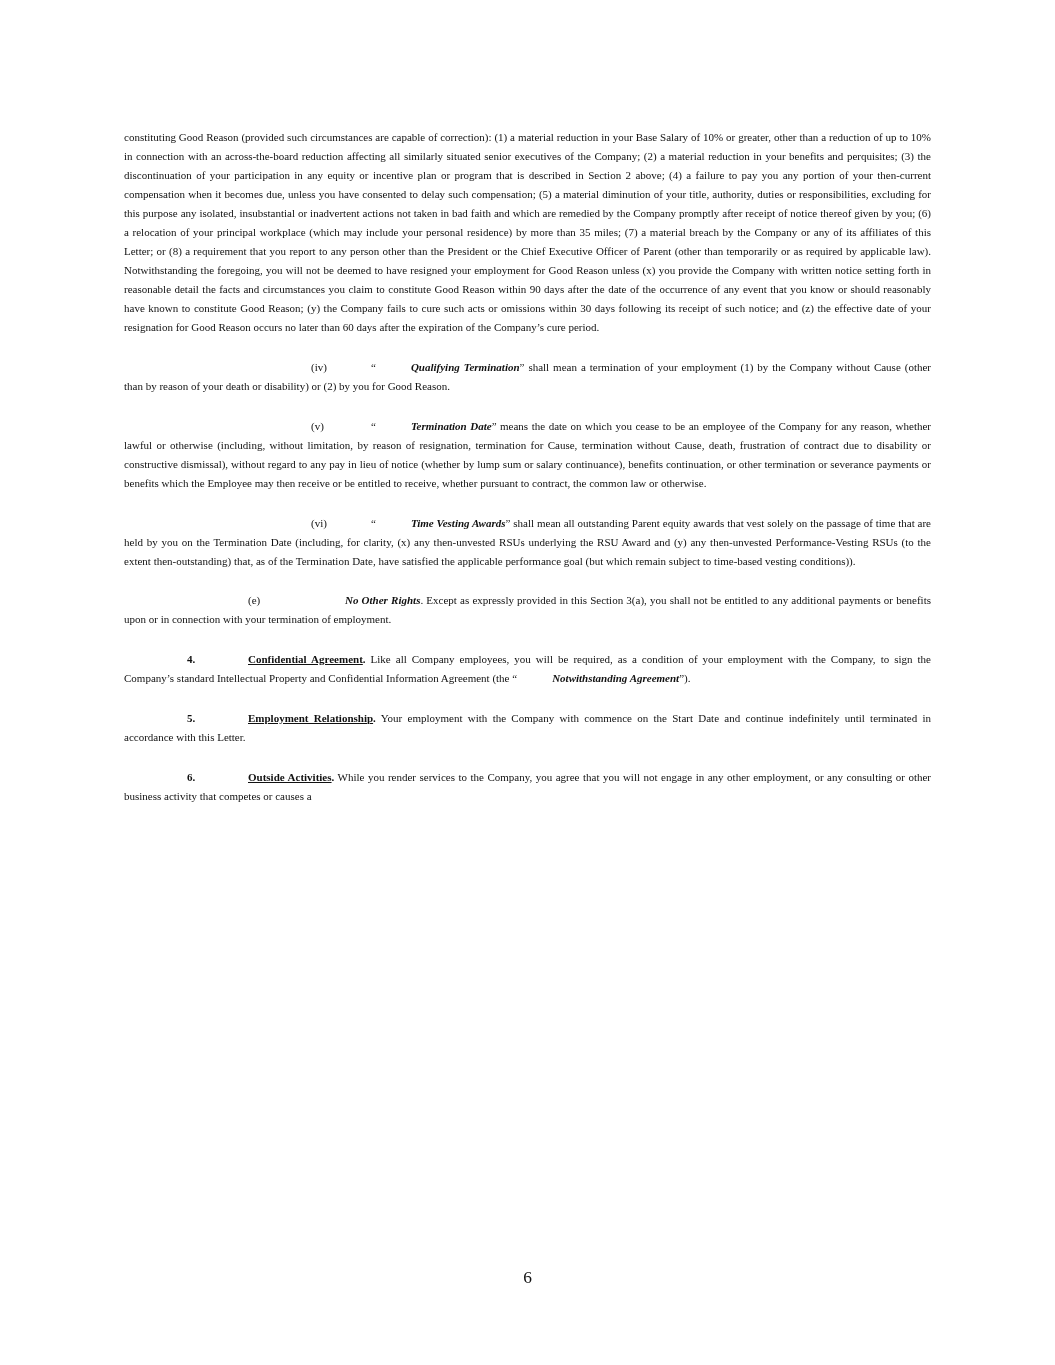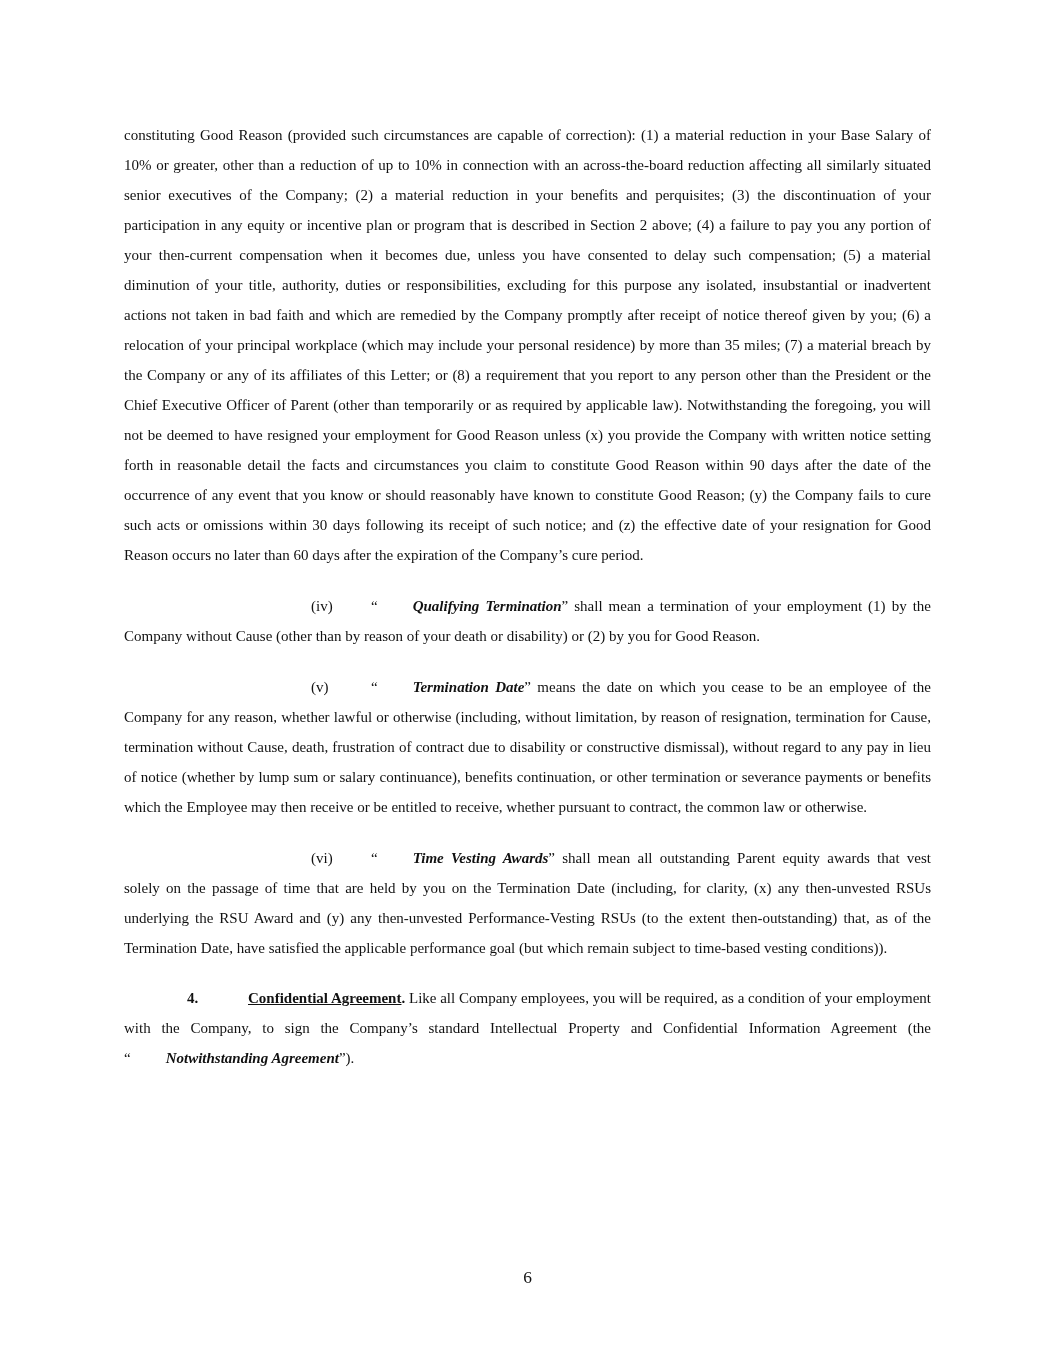--- a/index.html
+++ b/index.html
@@ -11,24 +11,24 @@
       width: 1055px;
       height: 1365px;
       position: relative;
       overflow: hidden;
       font-family: "Liberation Serif", "DejaVu Serif", serif;
       color: #111111;
     }
     .page {
       position: absolute;
       left: 124px;
-      top: 120px;
+      top: 128px;
       width: 807px;
-      font-size: 15px;
-      line-height: 30px;
+      font-size: 11px;
+      line-height: 19px;
     }
     p {
       margin: 0 0 20.85px 0;
       text-align: justify;
     }
     .sub-i {
       text-indent: 187px;
     }
     .lbl {
       display: inline-block;
@@ -77,20 +77,23 @@
 <div class="page">
 
   <p>constituting Good Reason (provided such circumstances are capable of correction): (1) a material reduction in your Base Salary of 10% or greater, other than a reduction of up to 10% in connection with an across-the-board reduction affecting all similarly situated senior executives of the Company; (2) a material reduction in your benefits and perquisites; (3) the discontinuation of your participation in any equity or incentive plan or program that is described in Section 2 above; (4) a failure to pay you any portion of your then-current compensation when it becomes due, unless you have consented to delay such compensation; (5) a material diminution of your title, authority, duties or responsibilities, excluding for this purpose any isolated, insubstantial or inadvertent actions not taken in bad faith and which are remedied by the Company promptly after receipt of notice thereof given by you; (6) a relocation of your principal workplace (which may include your personal residence) by more than 35 miles; (7) a material breach by the Company or any of its affiliates of this Letter; or (8) a requirement that you report to any person other than the President or the Chief Executive Officer of Parent (other than temporarily or as required by applicable law). Notwithstanding the foregoing, you will not be deemed to have resigned your employment for Good Reason unless (x) you provide the Company with written notice setting forth in reasonable detail the facts and circumstances you claim to constitute Good Reason within 90 days after the date of the occurrence of any event that you know or should reasonably have known to constitute Good Reason; (y) the Company fails to cure such acts or omissions within 30 days following its receipt of such notice; and (z) the effective date of your resignation for Good Reason occurs no later than 60 days after the expiration of the Company’s cure period.</p>
 
   <p class="sub-i"><span class="lbl">(iv)</span><span>“</span><span class="defterm">Qualifying Termination</span><span>”</span><span> shall mean a termination of your employment (1) by the Company without Cause (other than by reason of your death or disability) or (2) by you for Good Reason.</span></p>
 
   <p class="sub-i"><span class="lbl">(v)</span><span>“</span><span class="defterm">Termination Date</span><span>”</span><span> means the date on which you cease to be an employee of the Company for any reason, whether lawful or otherwise (including, without limitation, by reason of resignation, termination for Cause, termination without Cause, death, frustration of contract due to disability or constructive dismissal), without regard to any pay in lieu of notice (whether by lump sum or salary continuance), benefits continuation, or other termination or severance payments or benefits which the Employee may then receive or be entitled to receive, whether pursuant to contract, the common law or otherwise.</span></p>
 
   <p class="sub-i"><span class="lbl">(vi)</span><span>“</span><span class="defterm">Time Vesting Awards</span><span>”</span><span> shall mean all outstanding Parent equity awards that vest solely on the passage of time that are held by you on the Termination Date (including, for clarity, (x) any then-unvested RSUs underlying the RSU Award and (y) any then-unvested Performance-Vesting RSUs (to the extent then-outstanding) that, as of the Termination Date, have satisfied the applicable performance goal (but which remain subject to time-based vesting conditions)).</span></p>
 
+  <p class="sub-e"><span class="lbl-e">(e)</span><span class="defterm">No Other Rights</span><span>.  Except as expressly provided in this Section 3(a), you shall not be entitled to any additional payments or benefits upon or in connection with your termination of employment.</span></p>
 
   <p class="sec"><span class="sec-num">4.</span><span class="sec-title">Confidential Agreement</span><b>.</b><span>  Like all Company employees, you will be required, as a condition of your employment with the Company, to sign the Company’s standard Intellectual Property and Confidential Information Agreement  (the “</span><span class="defterm">Notwithstanding Agreement</span><span>”).</span></p>
 
+  <p class="sec"><span class="sec-num">5.</span><span class="sec-title">Employment Relationship</span><b>.</b><span>  Your employment with the Company with commence on the Start Date and continue indefinitely until terminated in accordance with this Letter.</span></p>
 
+  <p class="sec"><span class="sec-num">6.</span><span class="sec-title">Outside Activities</span><b>.</b><span>  While you render services to the Company, you agree that you will not engage in any other employment, or any consulting or other business activity that competes or causes a</span></p>
 
 </div>
 
 <div class="page-number">6</div>
 
 </body></html>

